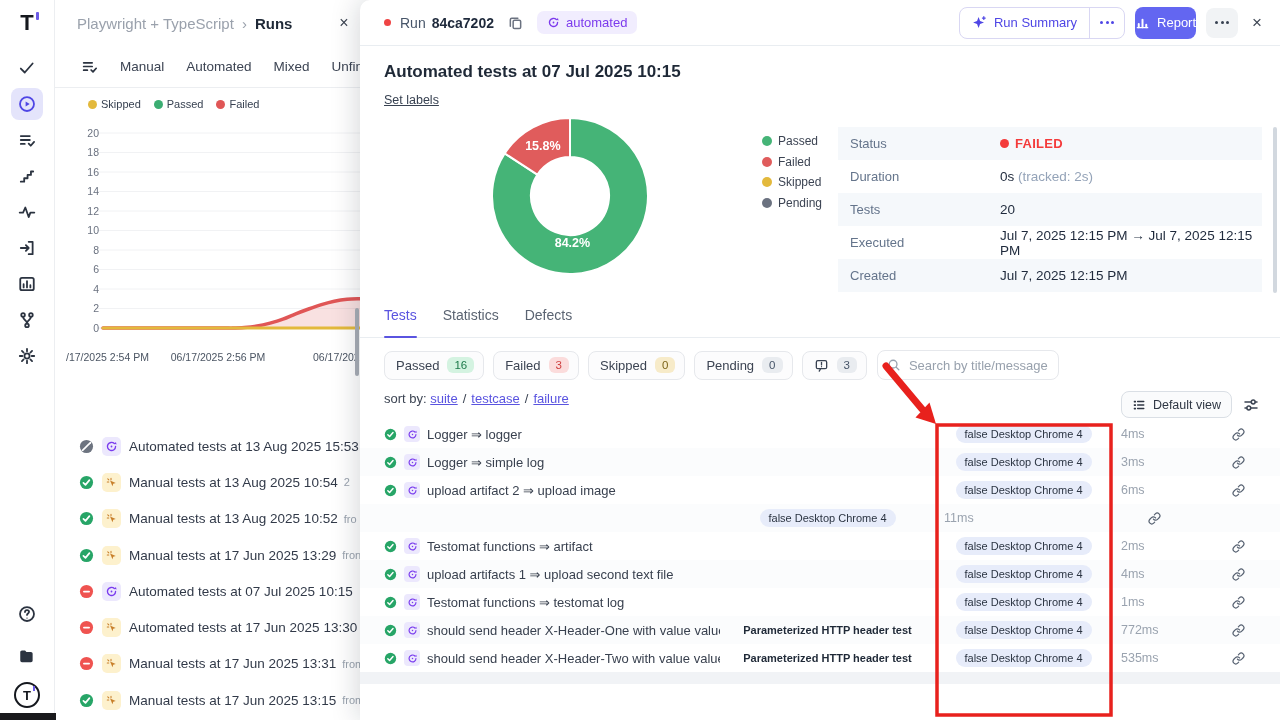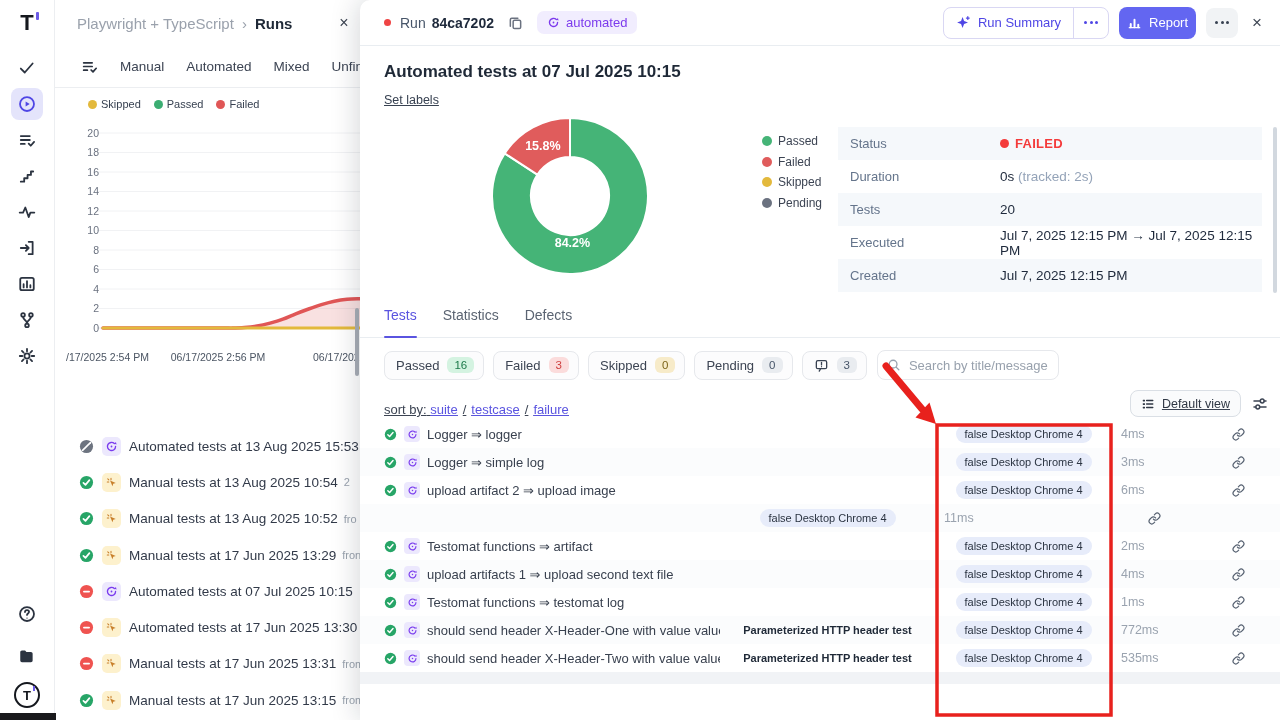--- a/index.html
+++ b/index.html
@@ -63,21 +63,21 @@
   .dp-actions{margin-left:auto;display:flex;align-items:center;gap:10px;}
   .btn-rs{display:flex;align-items:center;height:32px;border:1px solid #d9d7f3;border-radius:8px;
           color:#4f46e5;font-size:13px;font-weight:500;background:#fff;cursor:pointer;}
   .btn-rs .main{display:flex;align-items:center;gap:7px;padding:0 12px;}
   .btn-rs .main svg{width:15px;height:15px;}
   .btn-rs .div{width:1px;height:32px;background:#d9d7f3;}
   .btn-rs .more{padding:0 10px;display:flex;gap:2.5px;}
   .dots i{width:3px;height:3px;border-radius:50%;background:currentColor;display:inline-block;}
   .dots{display:flex;gap:2.5px;align-items:center;}
   .btn-report{display:flex;align-items:center;gap:7px;height:32px;background:#6366f1;color:#fff;
-              border:none;border-radius:8px;font-size:13px;font-weight:500;padding:0 8px;cursor:pointer;
+              border:none;border-radius:8px;font-size:13px;font-weight:500;padding:0 0;cursor:pointer;
               font-family:"Liberation Sans",sans-serif;}
   .btn-report svg{width:15px;height:15px;}
   .btn-more{width:32px;height:30px;background:#f1f3f5;border:none;border-radius:8px;color:#374151;
             display:grid;place-items:center;cursor:pointer;}
   .dp-x{font-size:17px;color:#3f4754;cursor:pointer;padding:0 4px;}
   .dp-title{margin:16px 0 0 24px;font-size:17px;font-weight:700;color:#1f2937;}
   .set-labels{margin:11px 0 0 24px;font-size:12.5px;color:#374151;text-decoration:underline;
               width:max-content;cursor:pointer;}
   .dp-overview{position:absolute;left:0;top:106px;right:0;height:192px;}
   .donut{position:absolute;left:122px;top:2px;width:176px;height:176px;}
@@ -102,21 +102,21 @@
   .chip{height:29px;display:flex;align-items:center;gap:8px;border:1px solid #e6e8ec;border-radius:8px;
         background:#fcfcfd;padding:0 9px 0 11px;font-size:13px;color:#3c4453;cursor:pointer;}
   .chip .cnt{border-radius:6px;font-size:11.5px;padding:2px 7px;font-weight:500;}
   .chip svg{width:15px;height:15px;color:#374151;}
   .searchbox{margin-left:1px;width:182px;height:30px;border:1px solid #e6e8ec;border-radius:8px;
              display:flex;align-items:center;gap:6px;padding:0 9px;background:#fff;}
   .searchbox svg{width:14px;height:14px;color:#98a1ad;flex:0 0 auto;}
   .searchbox input{border:none;outline:none;width:145px;font-size:13px;color:#1f2937;
                    font-family:"Liberation Sans",sans-serif;background:transparent;}
   .searchbox input::placeholder{color:#98a1ad;}
-  .sort-row{position:absolute;left:24px;top:391px;right:12px;height:26px;display:flex;align-items:flex-end;font-size:13px;color:#3c4453;text-decoration:underline;}
+  .sort-row{position:absolute;left:24px;top:391px;right:21px;height:26px;display:flex;align-items:flex-start;font-size:13px;color:#3c4453;}
   .sort-row a{color:#5a54e0;text-decoration:underline;cursor:pointer;}
   .sort-row .sp{margin:0 5px;color:#3c4453;}
   .sort-right{margin-left:auto;display:flex;align-items:center;gap:11px;}
   .btn-view{height:27px;border:1px solid #dadfe5;border-radius:8px;background:#fafbfc;display:flex;
             align-items:center;gap:7px;font-size:12.5px;color:#2f3744;padding:0 10px;cursor:pointer;}
   .btn-view svg{width:14px;height:14px;}
   .sliders{color:#3c4453;cursor:pointer;display:grid;place-items:center;}
   .sliders svg{width:16px;height:16px;}
   .dp-table{position:absolute;left:0;top:420px;right:0;bottom:0;}
   .tbl-head{display:grid;grid-template-columns:360px 215px 177px 85px 83px;height:34px;border-bottom:1px solid #eef1f4;}

